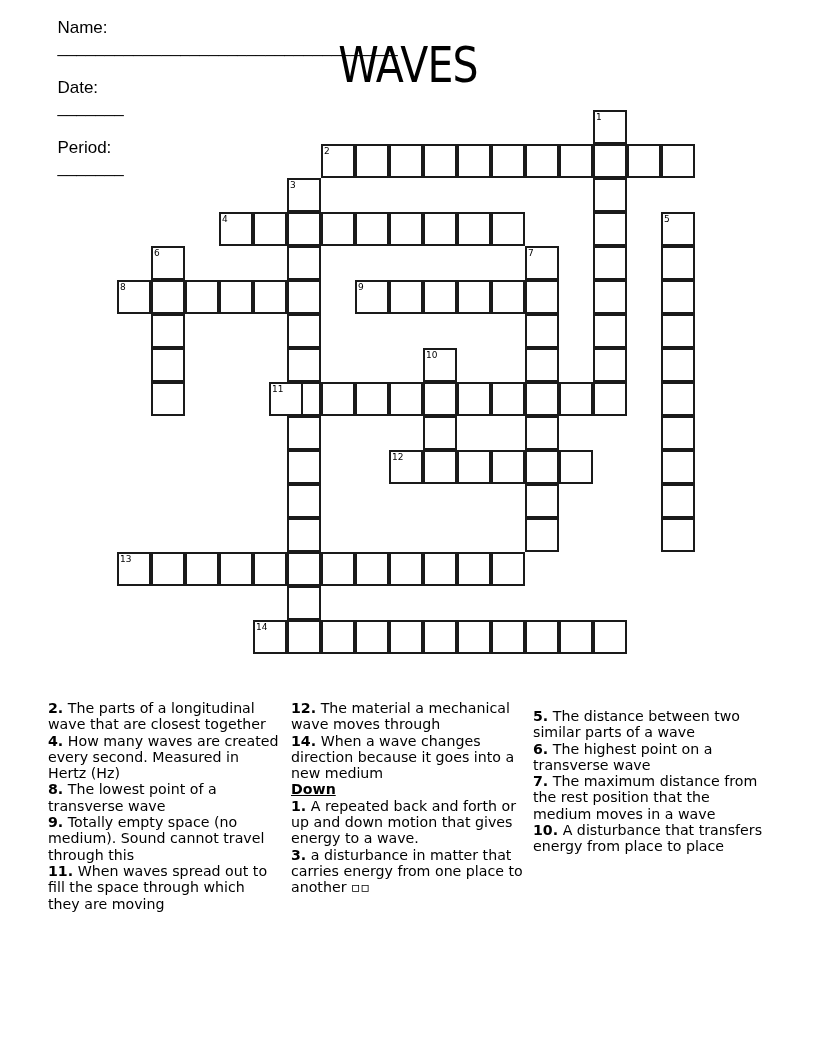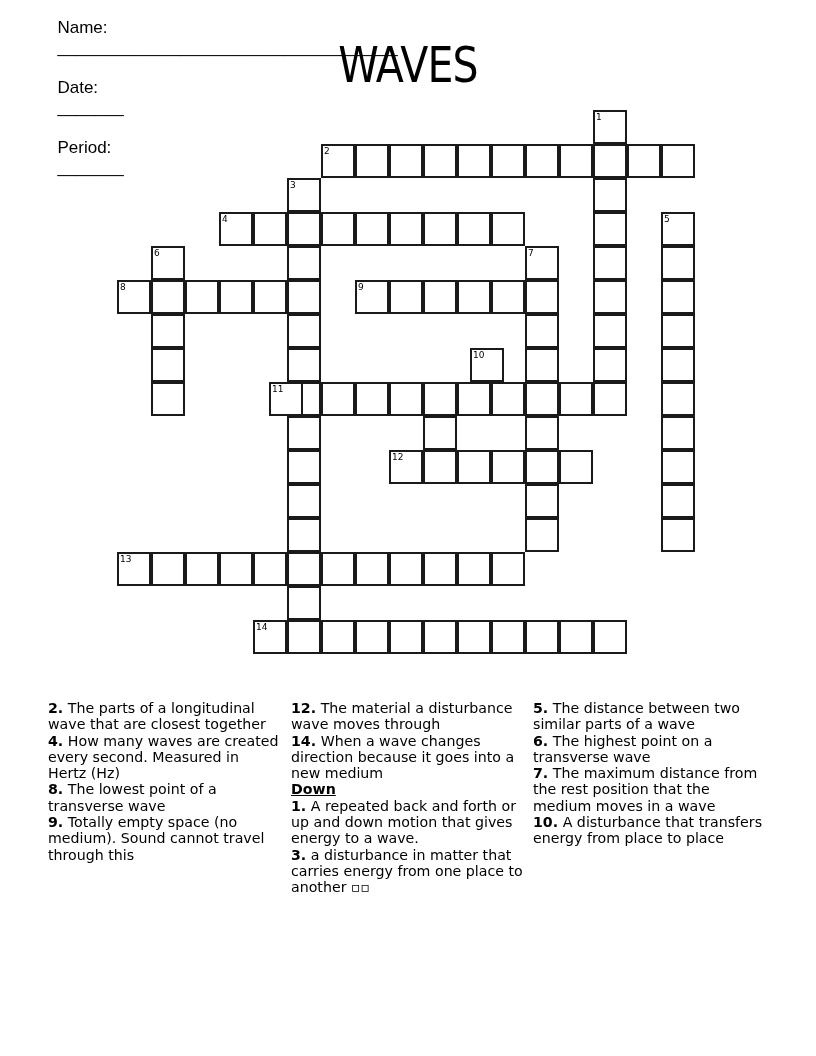--- a/index.html
+++ b/index.html
@@ -10,21 +10,21 @@
   .grid { position: absolute; left: 117px; top: 110px; width: 600px; height: 560px; }
   .cell { position: absolute; width: 34px; height: 34px; box-sizing: border-box; border: 2px solid #1a1a1a; background: #fff; }
   .cell input { width: 100%; height: 100%; border: none; outline: none; background: transparent; text-align: center; font-family: "Liberation Sans", sans-serif; font-size: 18px; text-transform: uppercase; padding: 0; box-sizing: border-box; }
   .num { position: absolute; left: 1px; top: 0px; font-family: "DejaVu Sans", sans-serif; font-size: 9px; line-height: 10px; pointer-events: none; }
   .clues { position: absolute; top: 700px; font-family: "DejaVu Sans", sans-serif; font-size: 14.2px; line-height: 16.3px; }
   .clues .heading { font-weight: bold; text-decoration: underline; display: block; }
   .clue { display: block; }
   .clue b { font-weight: bold; }
   .col1 { left: 48px; width: 232px; }
   .col2 { left: 291px; width: 235px; }
-  .col3 { left: 533px; width: 235px; }
+  .col3 { left: 533px; width: 235px; margin-top: 8px; }
 </style>
 </head>
 <body>
 
 <div class="header">
   <span>Name:</span>
   <span>____________________________________</span>
   <span style="width:14px"></span>
   <span>Date:</span>
   <span>_______</span>
@@ -103,21 +103,21 @@
     <div class="cell" style="left: 408px; top: 408px;"><input maxlength="1" style=""></div>
     <div class="cell" style="left: 0px; top: 170px;"><span class="num">8</span><input maxlength="1" style=""></div>
     <div class="cell" style="left: 68px; top: 170px;"><input maxlength="1" style=""></div>
     <div class="cell" style="left: 102px; top: 170px;"><input maxlength="1" style=""></div>
     <div class="cell" style="left: 136px; top: 170px;"><input maxlength="1" style=""></div>
     <div class="cell" style="left: 238px; top: 170px;"><span class="num">9</span><input maxlength="1" style=""></div>
     <div class="cell" style="left: 272px; top: 170px;"><input maxlength="1" style=""></div>
     <div class="cell" style="left: 306px; top: 170px;"><input maxlength="1" style=""></div>
     <div class="cell" style="left: 340px; top: 170px;"><input maxlength="1" style=""></div>
     <div class="cell" style="left: 374px; top: 170px;"><input maxlength="1" style=""></div>
-    <div class="cell" style="left: 306px; top: 238px; margin-left: 47px;"><span class="num">10</span><input maxlength="1" style=""></div>
+    <div class="cell" style="left: 306px; top: 238px;"><span class="num">10</span><input maxlength="1" style=""></div>
     <div class="cell" style="left: 306px; top: 272px;"><input maxlength="1" style=""></div>
     <div class="cell" style="left: 306px; top: 306px;"><input maxlength="1" style=""></div>
     <div class="cell" style="left: 306px; top: 340px;"><input maxlength="1" style=""></div>
     <div class="cell" style="left: 152px; top: 272px;"><span class="num">11</span><input maxlength="1" style=""></div>
     <div class="cell" style="left: 204px; top: 272px;"><input maxlength="1" style=""></div>
     <div class="cell" style="left: 238px; top: 272px;"><input maxlength="1" style=""></div>
     <div class="cell" style="left: 272px; top: 272px;"><input maxlength="1" style=""></div>
     <div class="cell" style="left: 340px; top: 272px;"><input maxlength="1" style=""></div>
     <div class="cell" style="left: 374px; top: 272px;"><input maxlength="1" style=""></div>
     <div class="cell" style="left: 442px; top: 272px;"><input maxlength="1" style=""></div>
@@ -146,24 +146,25 @@
     <div class="cell" style="left: 408px; top: 510px;"><input maxlength="1" style=""></div>
     <div class="cell" style="left: 442px; top: 510px;"><input maxlength="1" style=""></div>
     <div class="cell" style="left: 476px; top: 510px;"><input maxlength="1" style=""></div>
   </div>
 
 <div class="clues col1">
   <span class="clue"><b>2.</b> <span>The parts of a longitudinal wave that are closest together</span></span>
   <span class="clue"><b>4.</b> <span>How many waves are created every second. Measured in Hertz (Hz)</span></span>
   <span class="clue"><b>8.</b> <span>The lowest point of a transverse wave</span></span>
   <span class="clue"><b>9.</b> <span>Totally empty space (no medium). Sound cannot travel through this</span></span>
+  <span class="clue"><b>11.</b> <span>When waves spread out to fill the space through which they are moving</span></span>
 </div>
 
 <div class="clues col2">
-  <span class="clue"><b>12.</b> <span>The material a disturbance wave moves through</span></span>
+  <span class="clue"><b>12.</b> <span>The material a mechanical wave moves through</span></span>
   <span class="clue"><b>14.</b> <span>When a wave changes direction because it goes into a new medium</span></span>
   <span class="heading">Down</span>
   <span class="clue"><b>1.</b> <span>A repeated back and forth or up and down motion that gives energy to a wave.</span></span>
   <span class="clue"><b>3.</b> <span>a disturbance in matter that carries energy from one place to another ▫▫</span></span>
 </div>
 
 <div class="clues col3">
   <span class="clue"><b>5.</b> <span>The distance between two similar parts of a wave</span></span>
   <span class="clue"><b>6.</b> <span>The highest point on a transverse wave</span></span>
   <span class="clue"><b>7.</b> <span>The maximum distance from the rest position that the medium moves in a wave</span></span>

